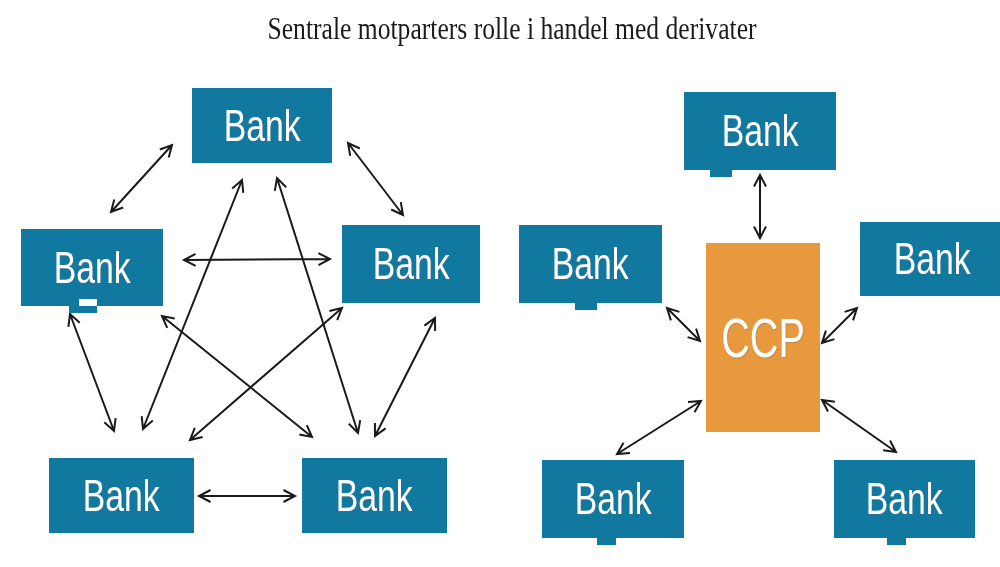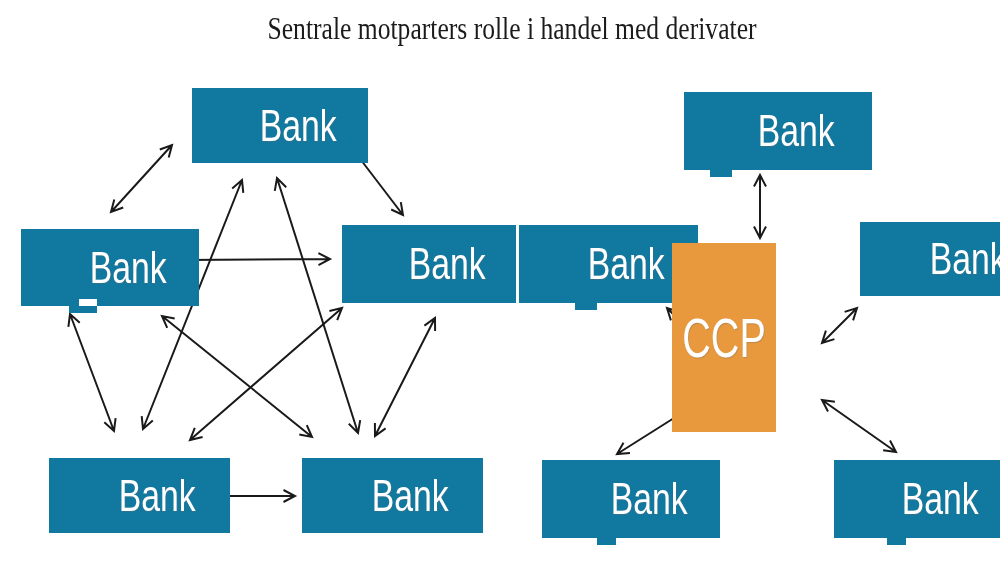--- a/index.html
+++ b/index.html
@@ -32,21 +32,21 @@
     stroke-width:2;
     fill:none;
     stroke-linecap:butt;
     stroke-linejoin:miter;
   }
   .node{
     position:absolute;
     display:flex;align-items:center;justify-content:center;
     color:var(--boxtext,#fff);
   }
-  .node.bank{background:var(--bank,#1178A0);padding-left:36px;}
+  .node.bank{background:var(--bank,#1178A0);}
   .node.ccp{background:var(--ccp,#E8993E);}
   .node .label{
     white-space:nowrap;
     transform:scaleX(0.75);
     transform-origin:center;
     text-shadow:1px 1px 1px rgba(110,110,110,0.35);
   }
   .node.bank .label{font-size:45px;}
   .node.ccp .label{font-size:55px; transform:scaleX(0.72);}
   .white-gap{
@@ -114,17 +114,17 @@
         <span class="label">Bank</span>
       </div>
       <div class="node bank" style="left: 530px; top: 460px; width: 142px; height: 78px;">
         <span class="label">Bank</span>
         <div class="dark-tab" style="left: 55px; width: 19px;"></div>
       </div>
       <div class="node bank" style="left: 822px; top: 460px; width: 141px; height: 78px;">
         <span class="label">Bank</span>
         <div class="dark-tab" style="left: 53px; width: 19px;"></div>
       </div>
-      <div class="node ccp" style="left: 660px; top: 243px; width: 104px; height: 189px;">
+      <div class="node ccp" style="left: 694px; top: 243px; width: 114px; height: 189px;">
         <span class="label">CCP</span>
       </div>
     </div>
 </div>
 
 </body></html>

